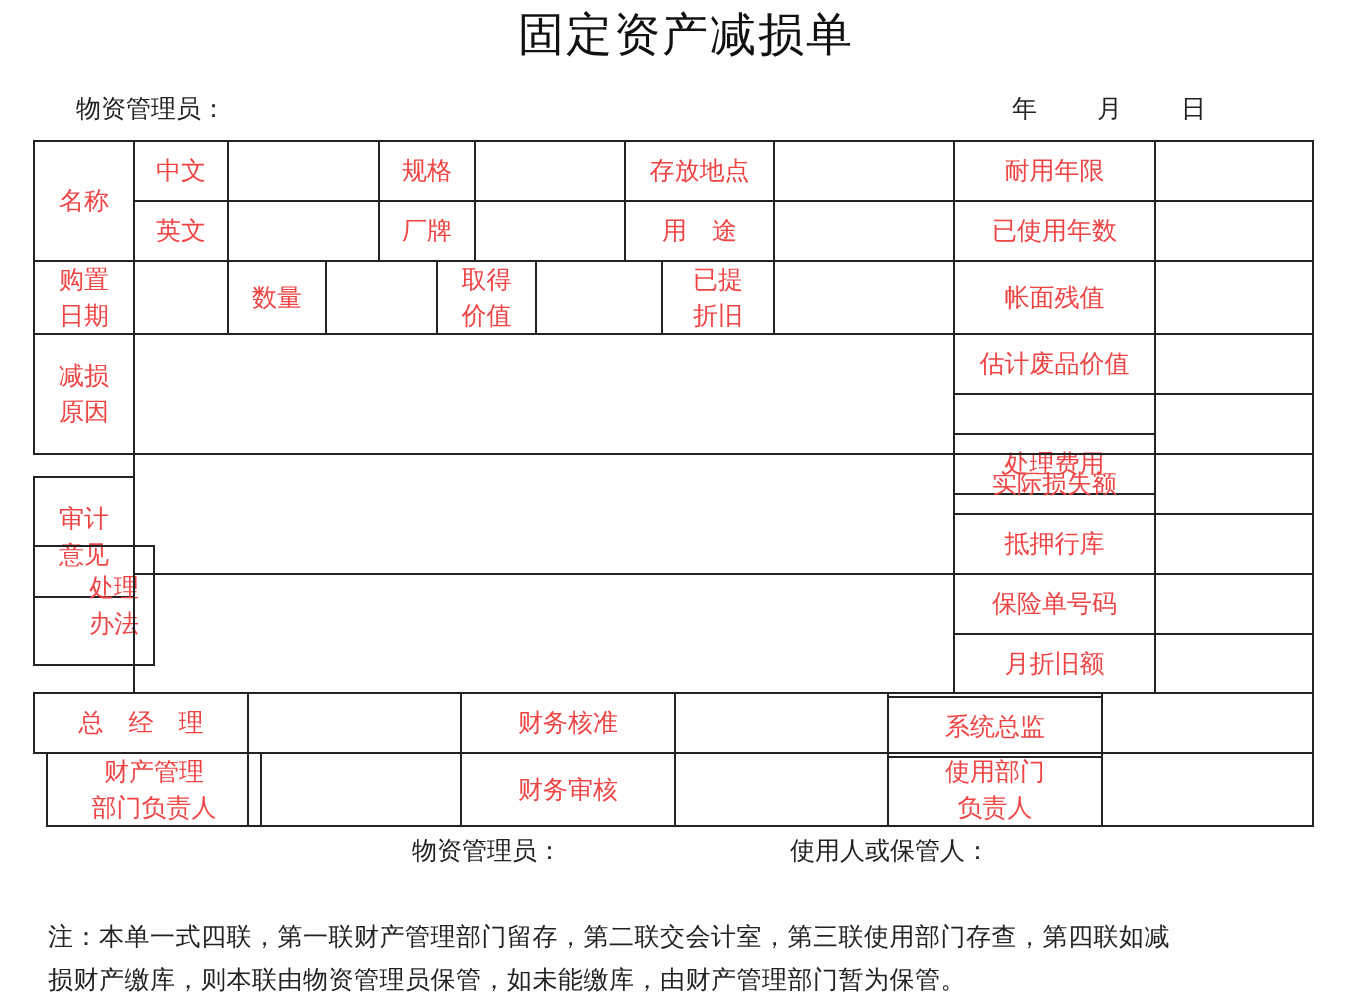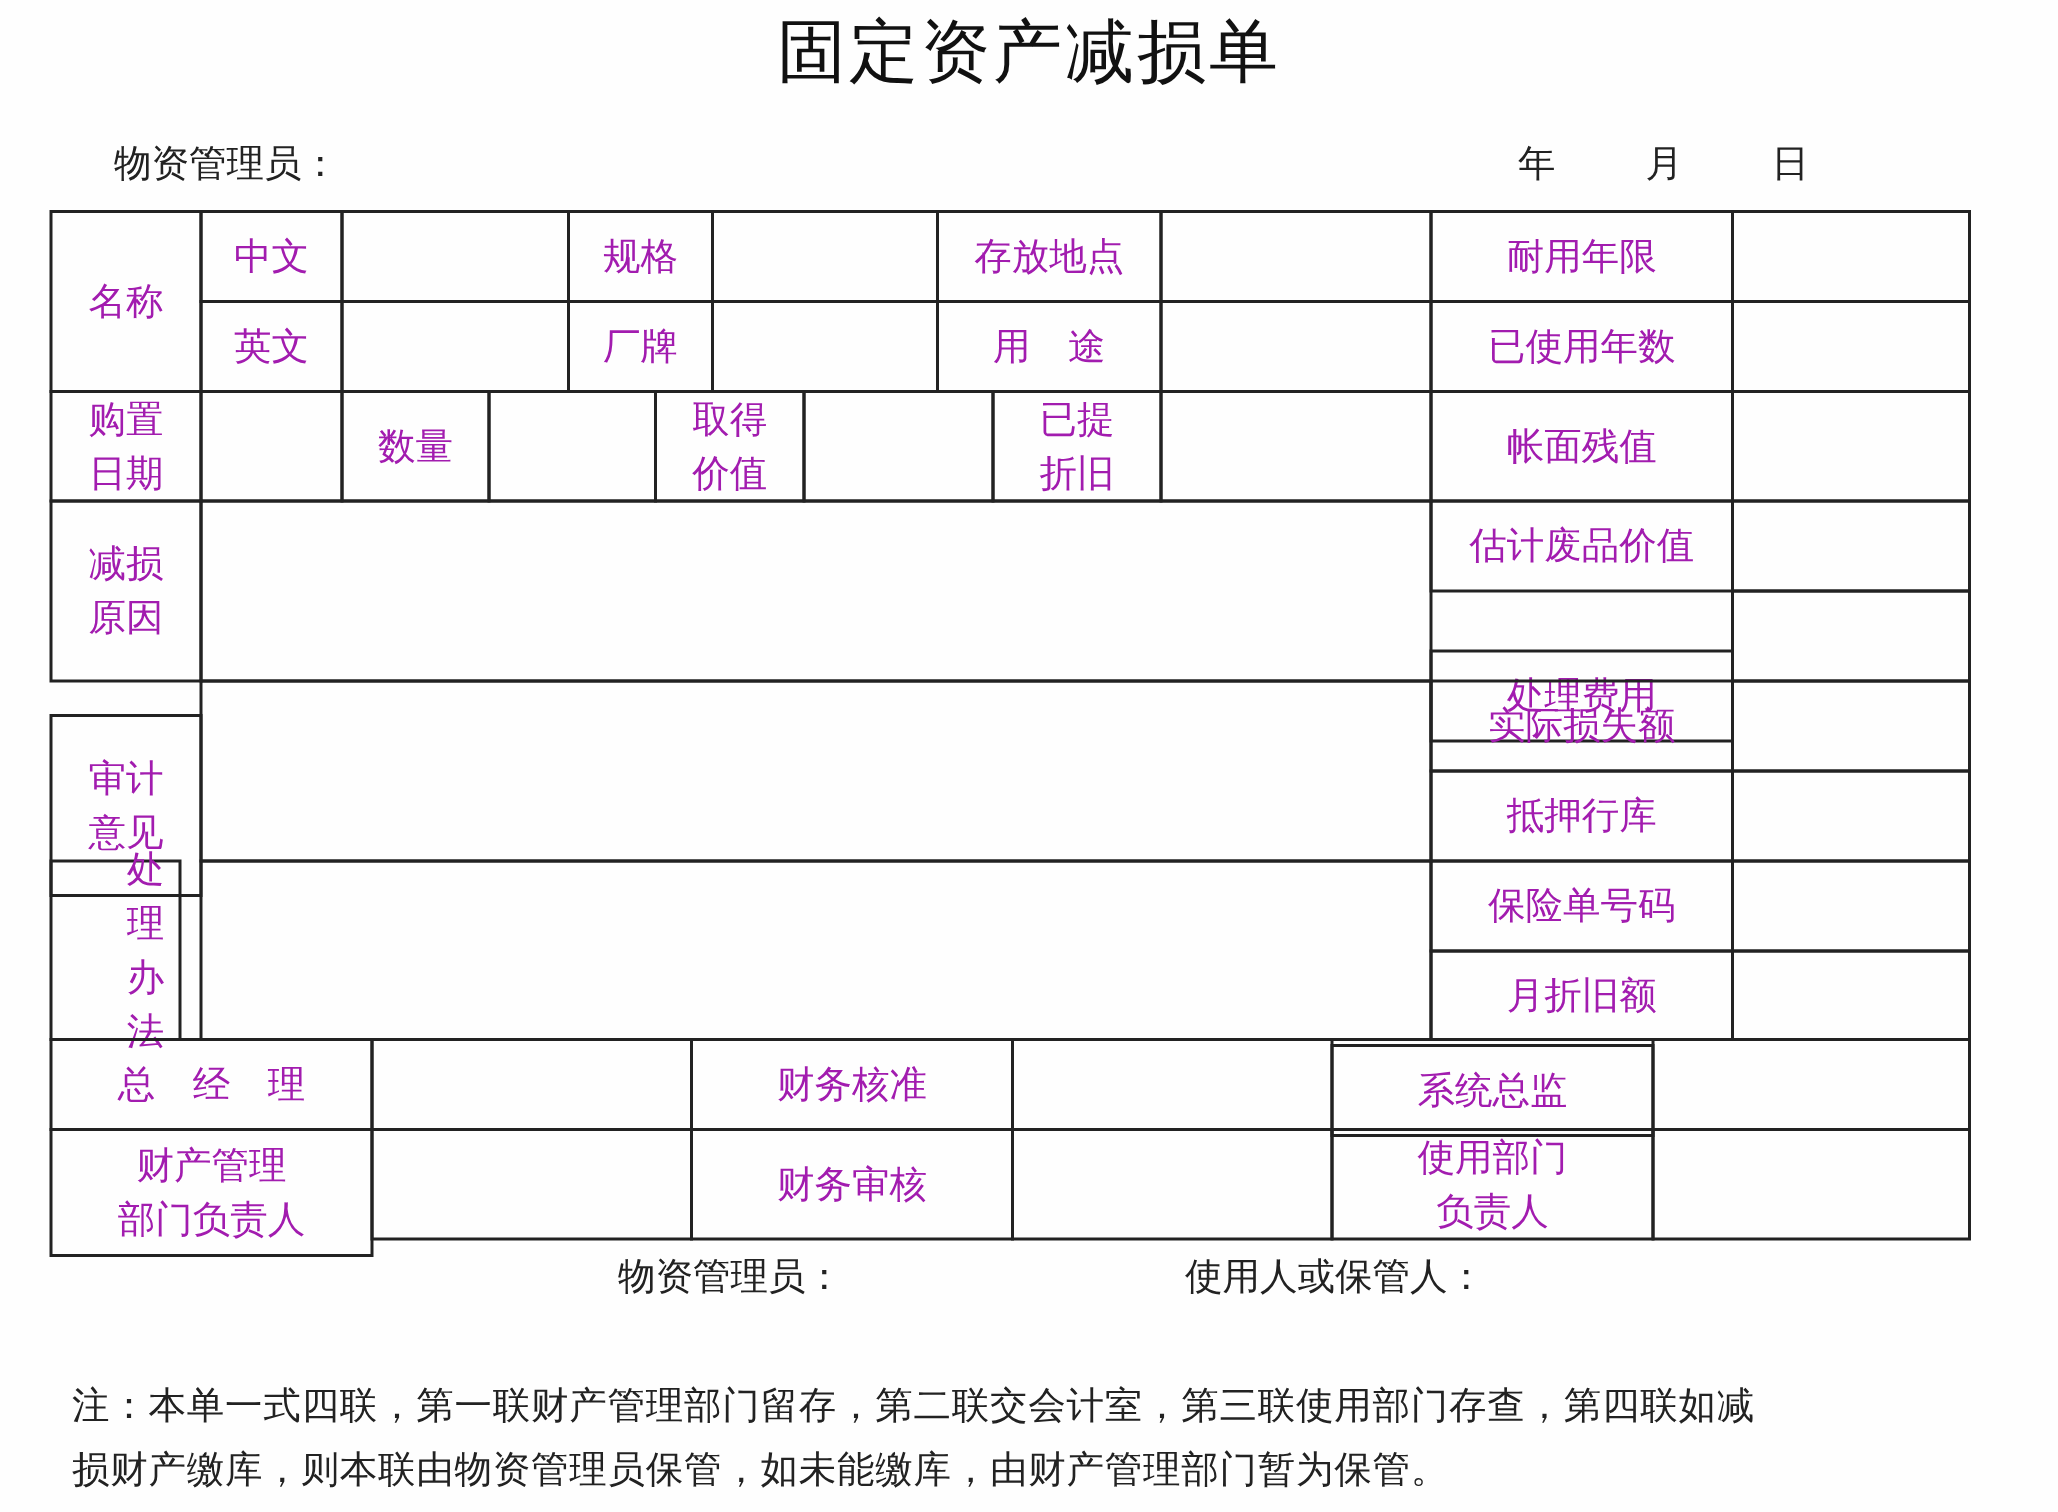--- a/index.html
+++ b/index.html
@@ -11,21 +11,21 @@
   .title {
     position: absolute; left: 0; top: 4px; width: 1372px; text-align: center;
     font-family: "DejaVu Sans", "Liberation Sans", sans-serif;
     font-size: 46px; letter-spacing: 2px; color: #111;
   }
   .hdr { position: absolute; font-size: 25px; color: #222; }
   .c {
     position: absolute; box-sizing: border-box;
     border: 2px solid #222;
     display: flex; align-items: center; justify-content: center;
-    text-align: center; font-size: 25px; line-height: 36px; color: #a21caf;
+    text-align: center; font-size: 25px; line-height: 36px; color: #ef4444;
     background: transparent;
   }
   .c.val { cursor: text; }
   .c span { white-space: pre-line; }
   .sig { position: absolute; font-size: 25px; color: #222; }
   .note {
     position: absolute; left: 48px; top: 915px; width: 1240px;
     font-size: 25px; line-height: 43px; color: #222; letter-spacing: 0.5px;
   }
 </style>
@@ -105,21 +105,21 @@
   <div class="c" style="left:33px; top:333px; width:102px; height:122px;">
       <span>减损
 原因</span>
     </div>
   <div class="c val" style="left:133px; top:333px; width:822px; height:122px;"></div>
   <div class="c" style="left:33px; top:476px; width:102px; height:122px;">
       <span>审计
 意见</span>
     </div>
   <div class="c val" style="left:133px; top:453px; width:822px; height:122px;"></div>
-  <div class="c" style="left:33px; top:573px; width:88px; height:121px;padding-left:40px;">
+  <div class="c" style="left:33px; top:545px; width:122px; height:121px;padding-left:40px;">
       <span>处理
 办法</span>
     </div>
   <div class="c val" style="left:133px; top:573px; width:822px; height:121px;"></div>
 
   <div class="c" style="left:953px; top:333px; width:203px; height:62px;">
       <span>估计废品价值</span>
     </div>
   <div class="c val" style="left:1154px; top:333px; width:160px; height:62px;"></div>
   <div class="c" style="left:953px; top:393px; width:203px; height:62px;margin-top:40px;">
@@ -149,21 +149,21 @@
   <div class="c val" style="left:247px; top:692px; width:215px; height:62px;"></div>
   <div class="c" style="left:460px; top:692px; width:216px; height:62px;">
       <span>财务核准</span>
     </div>
   <div class="c val" style="left:674px; top:692px; width:215px; height:62px;"></div>
   <div class="c" style="left:887px; top:696px; width:216px; height:62px;">
       <span>系统总监</span>
     </div>
   <div class="c val" style="left:1101px; top:692px; width:213px; height:62px;"></div>
 
-  <div class="c" style="left:33px; top:752px; width:216px; height:86px;">
+  <div class="c" style="left:46px; top:752px; width:216px; height:75px;">
       <span>财产管理
 部门负责人</span>
     </div>
   <div class="c val" style="left:247px; top:752px; width:215px; height:75px;"></div>
   <div class="c" style="left:460px; top:752px; width:216px; height:75px;">
       <span>财务审核</span>
     </div>
   <div class="c val" style="left:674px; top:752px; width:215px; height:75px;"></div>
   <div class="c" style="left:887px; top:752px; width:216px; height:75px;">
       <span>使用部门

